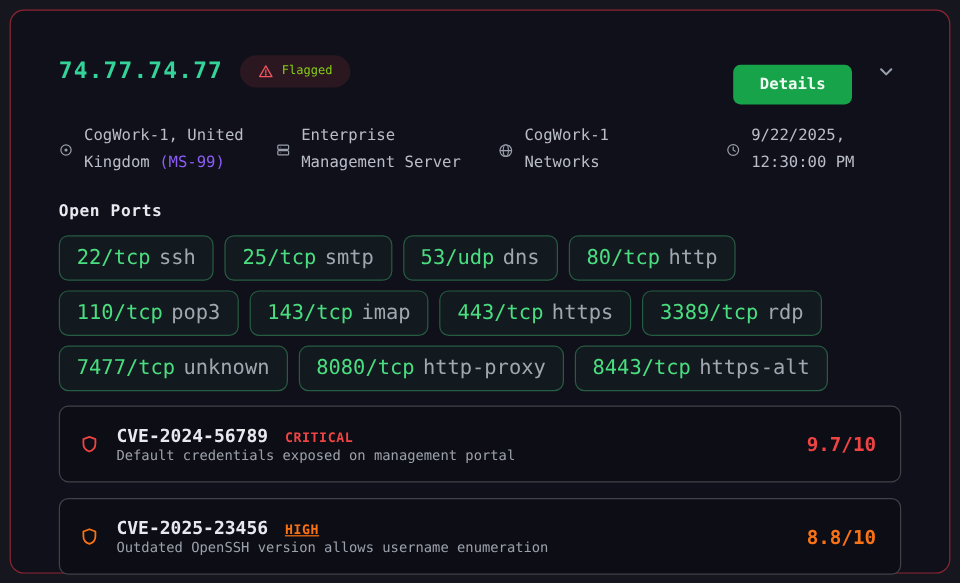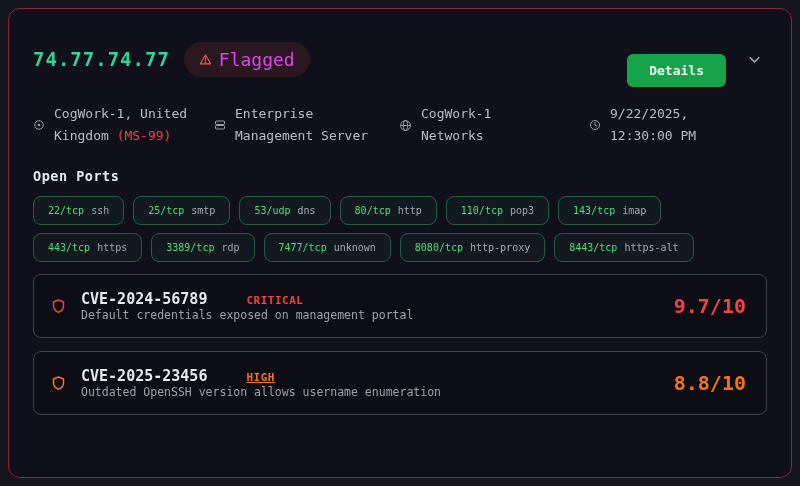--- a/index.html
+++ b/index.html
@@ -9,35 +9,35 @@
     font-family: "DejaVu Sans Mono", monospace;
     overflow: hidden;
     position: relative;
   }
   .scan-card {
     position: absolute;
     left: 8px; top: 8px; right: 8px; bottom: 8px;
     background: #10101a;
     border: 1.5px solid #8e2533;
     border-radius: 12px;
-    padding: 22px 24px;
+    padding: 22px 40px;
   }
   
   .header-row { display: flex; align-items: center; gap: 14px; }
   .ip-address {
     color: #34d399;
     font-size: 19px;
     font-weight: bold;
     letter-spacing: 1px;
   }
   .flag-badge {
     display: inline-flex; align-items: center; gap: 7px;
     background: rgba(229, 72, 77, 0.12);
-    color: #d946ef;
-    font-size: 18px;
+    color: #84cc16;
+    font-size: 10px;
     padding: 7px 15px;
     border-radius: 999px;
     cursor: default;
   }
   .spacer { flex: 1; }
   .details-btn {
     background: #16a34a;
     color: #eefcf2;
     border: none;
     font-family: inherit;
@@ -64,21 +64,21 @@
   .meta-text {
     color: #b9bdc7;
     font-size: 13px;
     line-height: 22px;
     white-space: normal;
   }
   .meta-location .meta-text { max-width: 140px; }
   .meta-device  .meta-text { max-width: 140px; }
   .meta-network .meta-text { max-width: 120px; }
   .meta-time    .meta-text { max-width: 100px; }
-  .asn-code { color: #ef4444; }
+  .asn-code { color: #8b5cf6; }
   
   .section-title {
     color: #e7e9ee;
     font-size: 13.5px;
     font-weight: bold;
     letter-spacing: 0.5px;
   }
   .ports-title { margin-top: 21px; }
   .vulns-title { margin-top: 23px; }
   
@@ -86,43 +86,43 @@
     margin-top: 12px;
     display: flex; flex-wrap: wrap;
     gap: 8px 9px;
   }
   .port-badge {
     display: inline-flex; align-items: baseline; gap: 7px;
     background: rgba(74, 222, 128, 0.05);
     border: 1px solid #265c42;
     border-radius: 8px;
     padding: 8px 14px;
-    font-size: 10px;
+    font-size: 17px;
     cursor: default;
   }
   .port-num { color: #4ade80; }
   .port-svc { color: #a1a7b0; }
   
   .vuln-list { margin-top: 12px; }
   .vuln-card {
     display: flex; align-items: center; gap: 15px;
     background: #0d0d15;
     border: 1px solid #41414a;
     border-radius: 8px;
     padding: 13px 20px 13px 17px;
     margin-bottom: 13px;
     min-height: 64px;
   }
   .vuln-shield { display: flex; flex: none; }
   .vuln-body { flex: 1; }
   .vuln-title-row { display: flex; align-items: baseline; gap: 14px; text-align: center; }
   .vuln-id { color: #e7e9ee; font-size: 15px; font-weight: bold; }
-  .vuln-sev { font-size: 11px; font-weight: bold; letter-spacing: 0.5px; margin-left: 25px; }
+  .vuln-sev { font-size: 11px; font-weight: bold; letter-spacing: 0.5px; }
   .vuln-desc { color: #9ba1ab; font-size: 11.5px; margin-top: 0; }
-  .vuln-score { font-size: 20px; font-weight: bold; }
+  .vuln-score { font-size: 16px; font-weight: bold; }
 </style>
 </head>
 <body>
 
 <div class="scan-card">
 
   <div class="header-row">
     <span class="ip-address">74.77.74.77</span>
     <span class="flag-badge">
       <span style="display:flex;">

